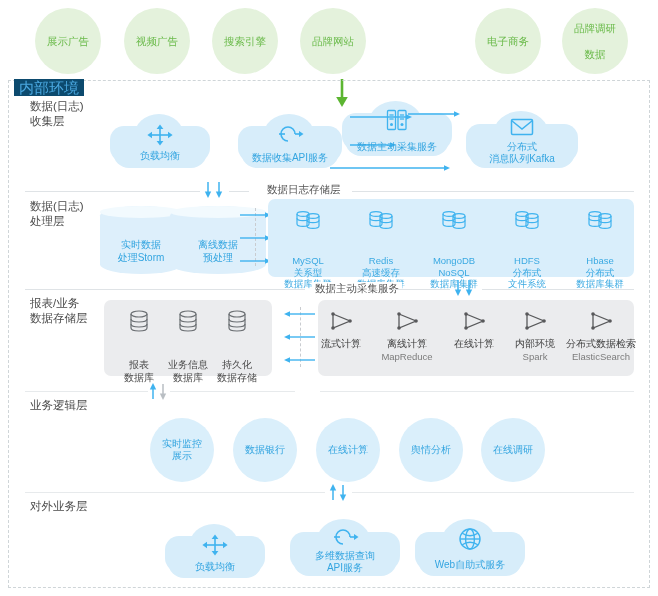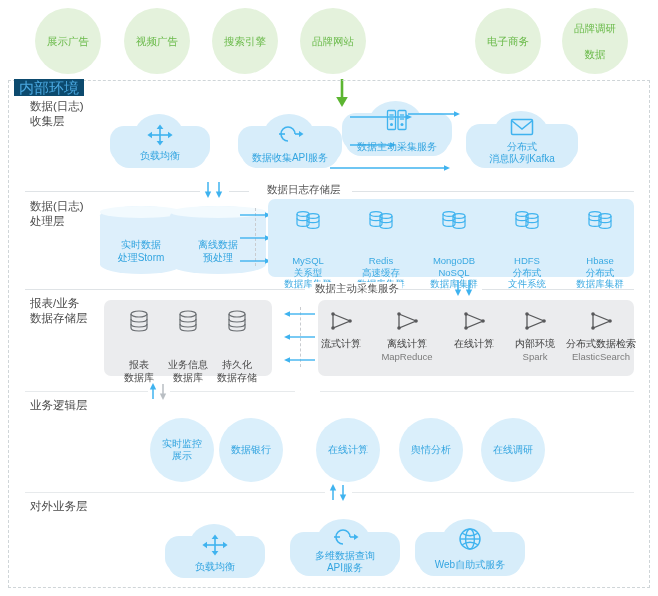--- a/index.html
+++ b/index.html
@@ -493,21 +493,21 @@
   <div class="layer-label" style="left:30px;top:398px;">
     <div>业务逻辑层</div>
   </div>
 
   <div class="biz-circle" style="left:150px;top:418px;">
     <span>
       <span>实时监控</span><br>
       <span>展示</span>
     </span>
   </div>
-  <div class="biz-circle" style="left:219px;top:418px;text-align:center;">
+  <div class="biz-circle" style="left:233px;top:418px;text-align:center;">
     <span>数据银行</span>
   </div>
   <div class="biz-circle" style="left:316px;top:418px;">
     <span>在线计算</span>
   </div>
   <div class="biz-circle" style="left:399px;top:418px;">
     <span>舆情分析</span>
   </div>
   <div class="biz-circle" style="left:481px;top:418px;">
     <span>在线调研</span>

